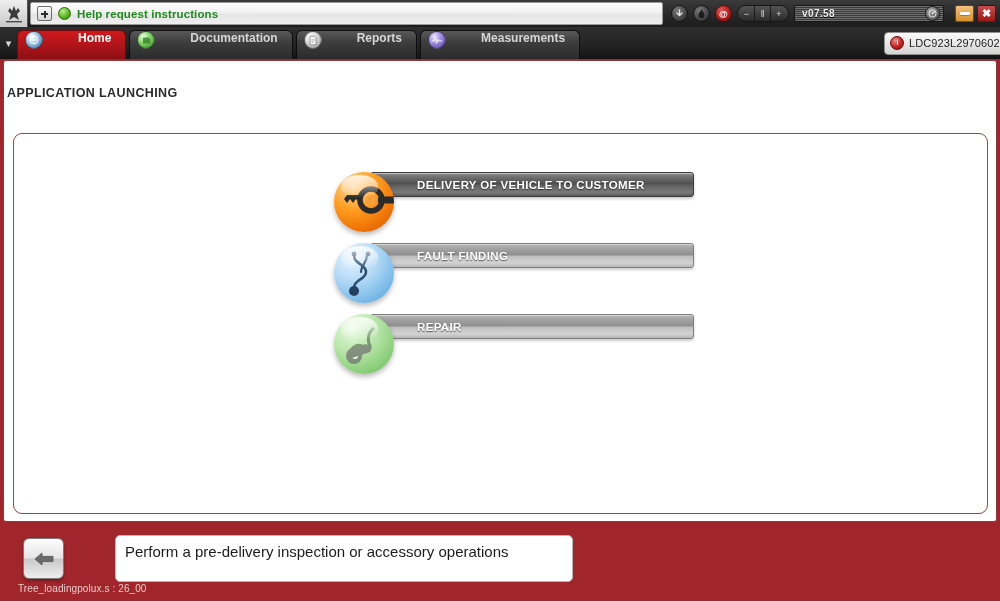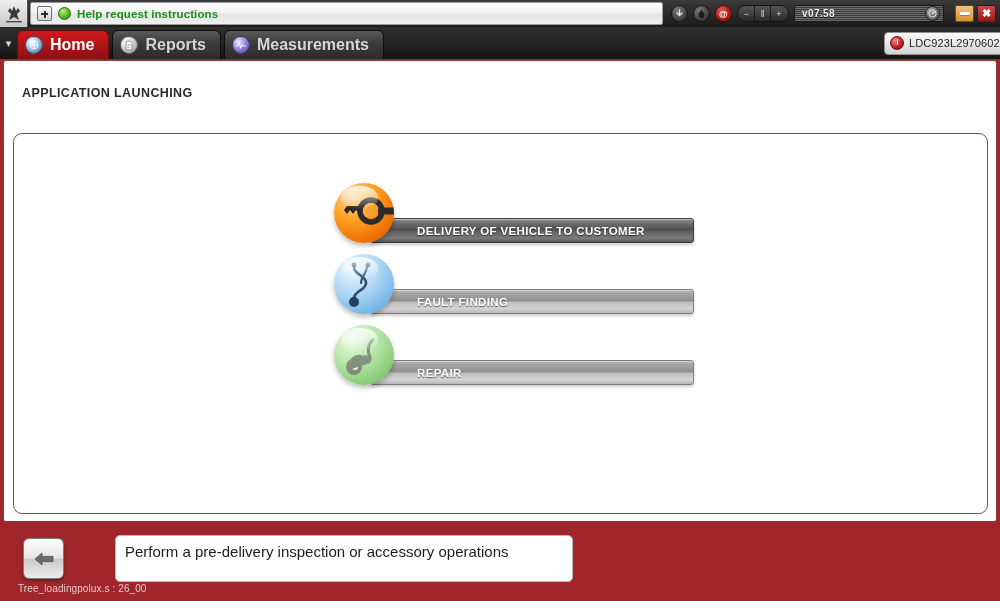--- a/index.html
+++ b/index.html
@@ -188,33 +188,34 @@
 
   .tab-chevron {
     width: 17px; height: 32px;
     display: flex; align-items: center; justify-content: center;
     color: #d7d7d7; font-size: 11px;
     flex: 0 0 auto;
   }
 
   .tab {
     height: 29px;
-    display: flex; align-items: center;
+    display: flex; align-items: flex-start;
     padding: 0 14px 0 7px;
     margin-right: 3px;
     border-radius: 6px 6px 0 0;
     background:
       linear-gradient(to bottom, #5a5a5a 0%, #3d3d3d 40%, #2b2b2b 100%);
     border: 1px solid #0e0e0e;
     border-bottom: none;
     color: #d6d6d6;
-    font-size: 16px; font-weight: bold;
+    font-size: 12px; font-weight: bold;
     position: relative;
     flex: 0 0 auto;
     white-space: nowrap;
+    gap: 28px;
   }
   .tab.active {
     background: linear-gradient(to bottom, #d0191c 0%, #b3151a 45%, #8d0f14 100%);
     color: #fff;
     border-color: #6c0a0d;
   }
   .tab .tab-ico {
     width: 18px; height: 18px; border-radius: 50%;
     margin-right: 7px;
     flex: 0 0 auto;
@@ -262,21 +263,21 @@
     position: absolute;
     left: 3px; top: 60px;
     width: 994px; height: 462px;
     background: #ffffff;
     border: 1px solid #8e3a3d;
     border-radius: 3px;
   }
 
   .page-title {
     position: absolute;
-    left: 18px; top: 25px;
+    left: 3px; top: 25px;
     font-size: 12.5px;
     font-weight: bold;
     color: #2a2a2a;
     letter-spacing: .4px;
   }
 
   .panel {
     position: absolute;
     left: 9px; top: 72px;
     width: 975px; height: 381px;
@@ -288,21 +289,21 @@
   .launch-list {
     position: absolute;
     left: 320px; top: 38px;
     width: 360px;
   }
 
   .launch-row {
     position: relative;
     height: 71px;
     display: flex;
-    align-items: flex-end;
+    align-items: flex-start;
   }
 
   .orb {
     width: 60px; height: 60px;
     border-radius: 50%;
     position: relative;
     z-index: 3;
     flex: 0 0 auto;
     box-shadow: 0 3px 5px rgba(0,0,0,.26);
     overflow: hidden;
@@ -466,20 +467,28 @@
     <div class="tab active">
       <span class="tab-ico ico-home">
         <svg width="10" height="10" viewBox="0 0 10 10">
           <circle cx="5" cy="5" r="4" fill="none" stroke="#ffffff" stroke-width="0.9"></circle>
           <path d="M1 5 H9 M5 1 C3.4 3 3.4 7 5 9 C6.6 7 6.6 3 5 1" fill="none" stroke="#ffffff" stroke-width="0.7"></path>
         </svg>
       </span>
       <span>Home</span>
     </div>
 
+    <div class="tab">
+      <span class="tab-ico ico-doc">
+        <svg width="11" height="11" viewBox="0 0 11 11">
+          <path d="M2 8.5 L2 2.5 L7.5 2.5 L9 4 L9 8.5 Z" fill="#2f7a22" opacity=".75"></path>
+        </svg>
+      </span>
+      <span>Documentation</span>
+    </div>
 
     <div class="tab">
       <span class="tab-ico ico-rep">
         <svg width="10" height="11" viewBox="0 0 10 11">
           <path d="M2 1.2 L6.4 1.2 L8 2.8 L8 9.8 L2 9.8 Z" fill="#ffffff" stroke="#6f6f6f" stroke-width="0.7"></path>
           <path d="M3.3 4.3 H6.7 M3.3 5.9 H6.7 M3.3 7.5 H5.6" stroke="#8c8c8c" stroke-width="0.6"></path>
         </svg>
       </span>
       <span>Reports</span>
     </div>

